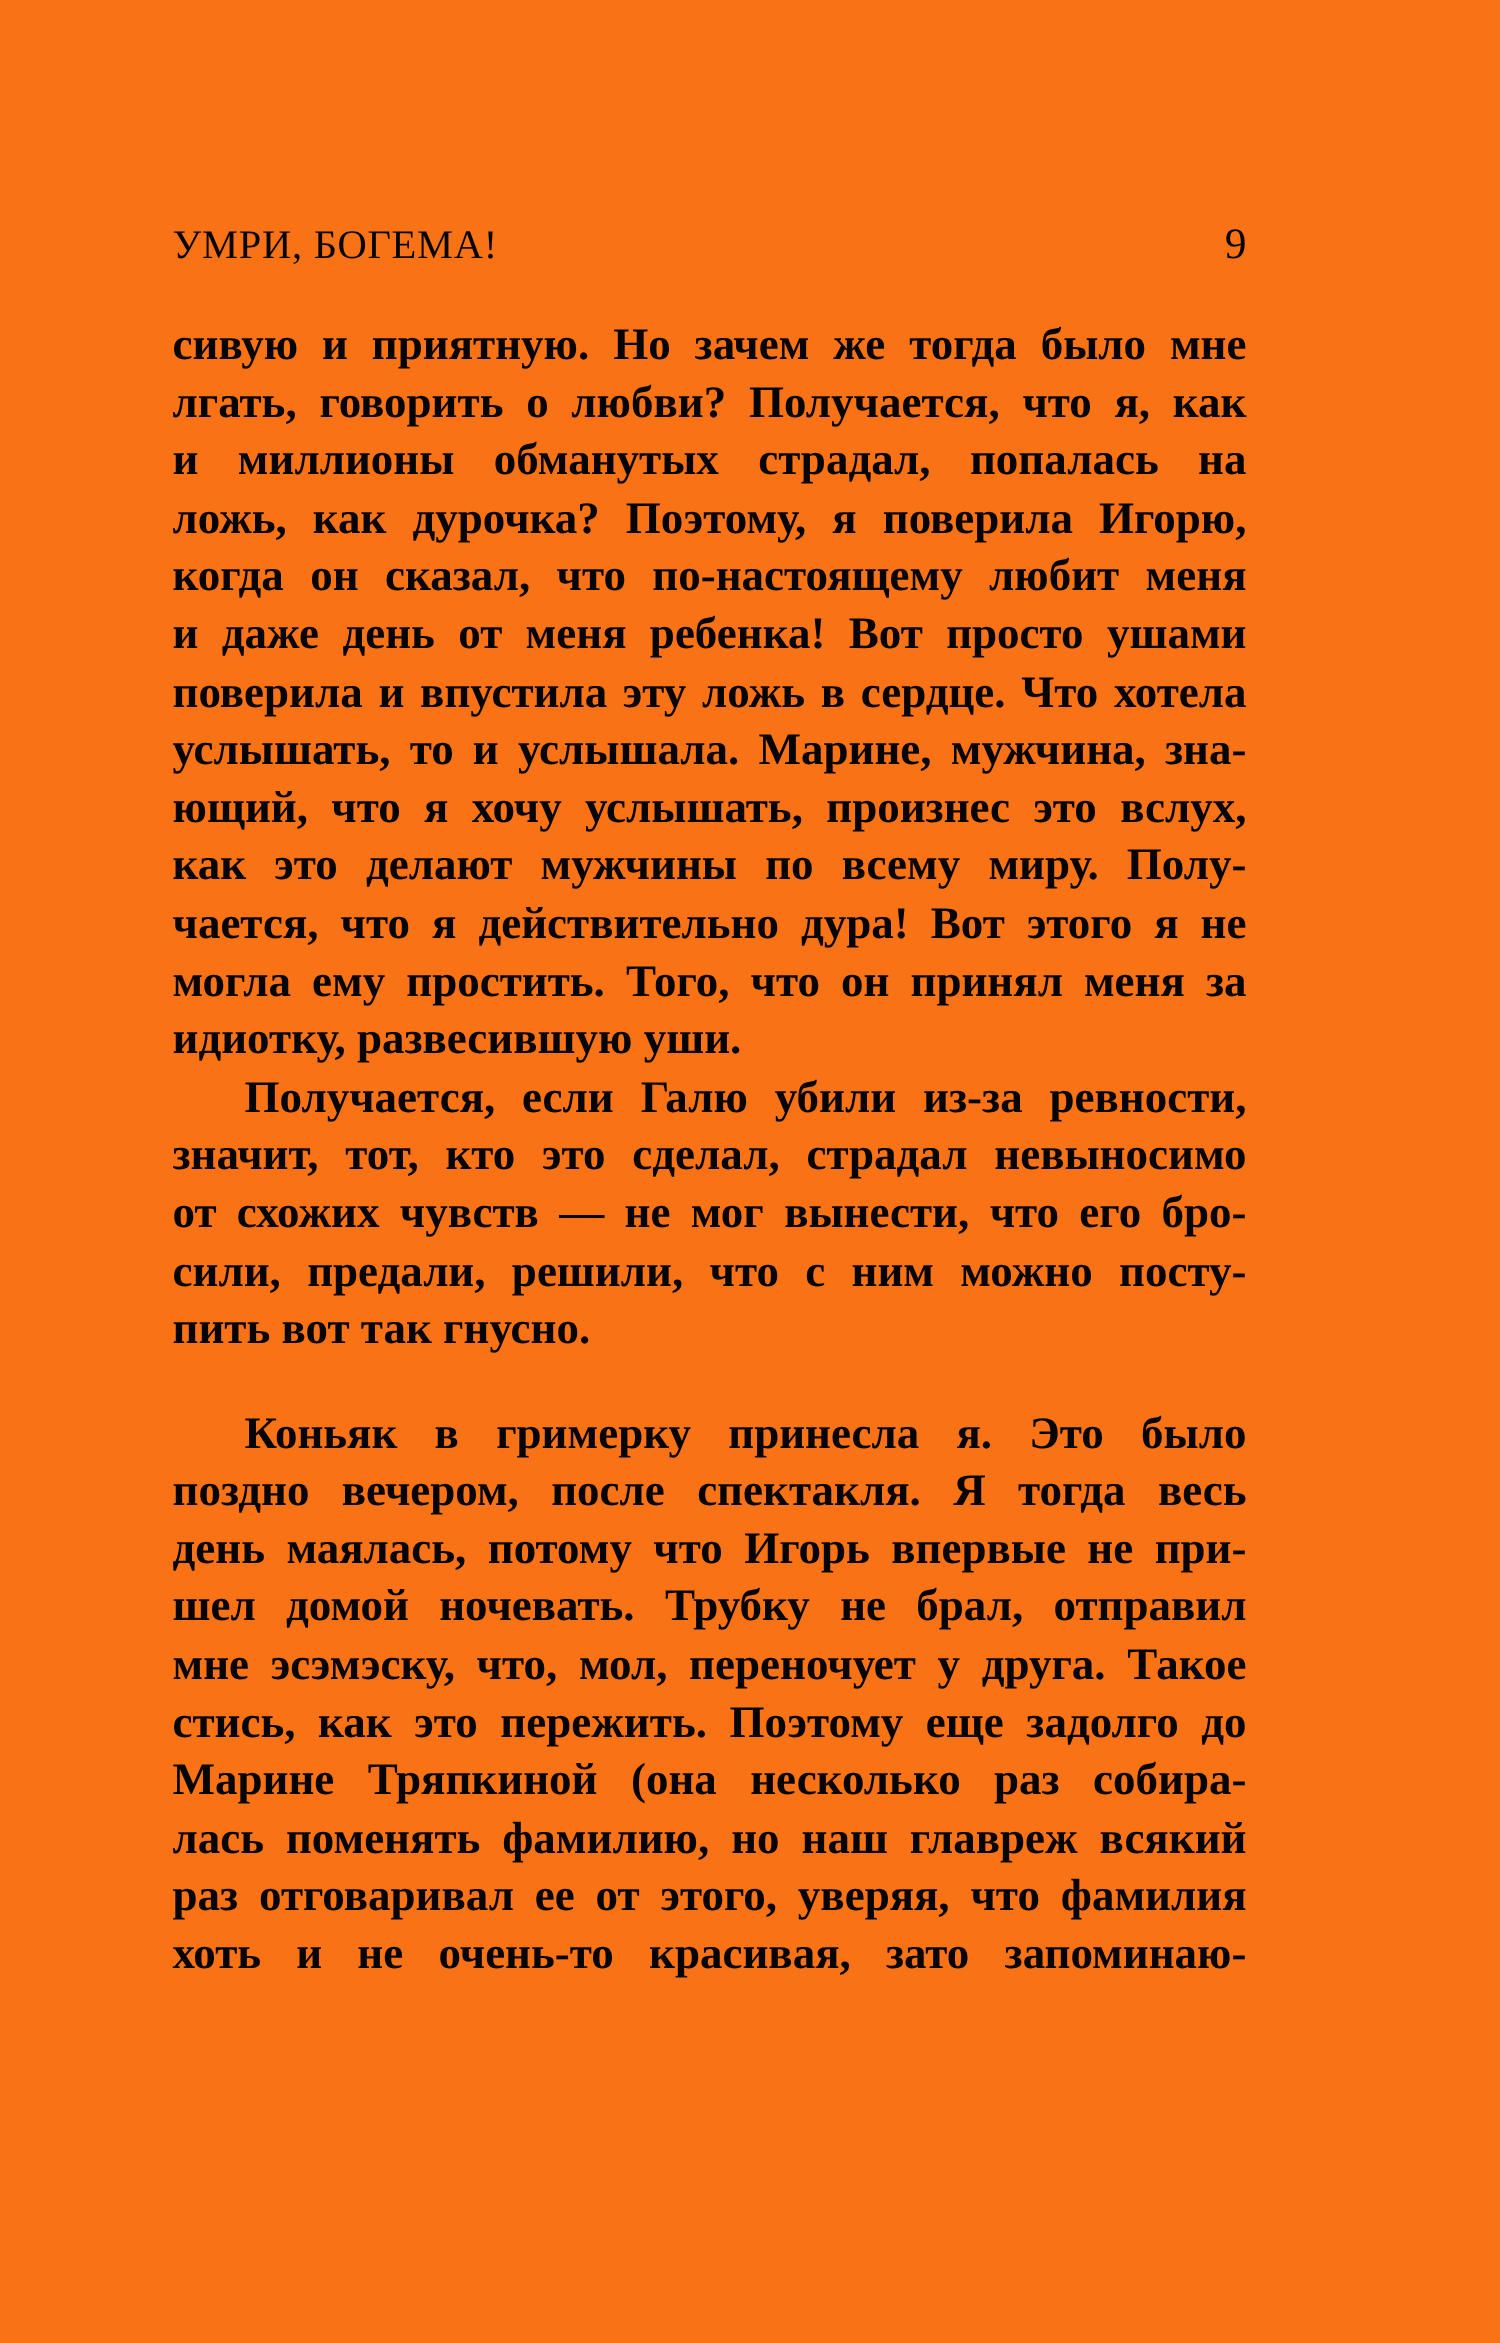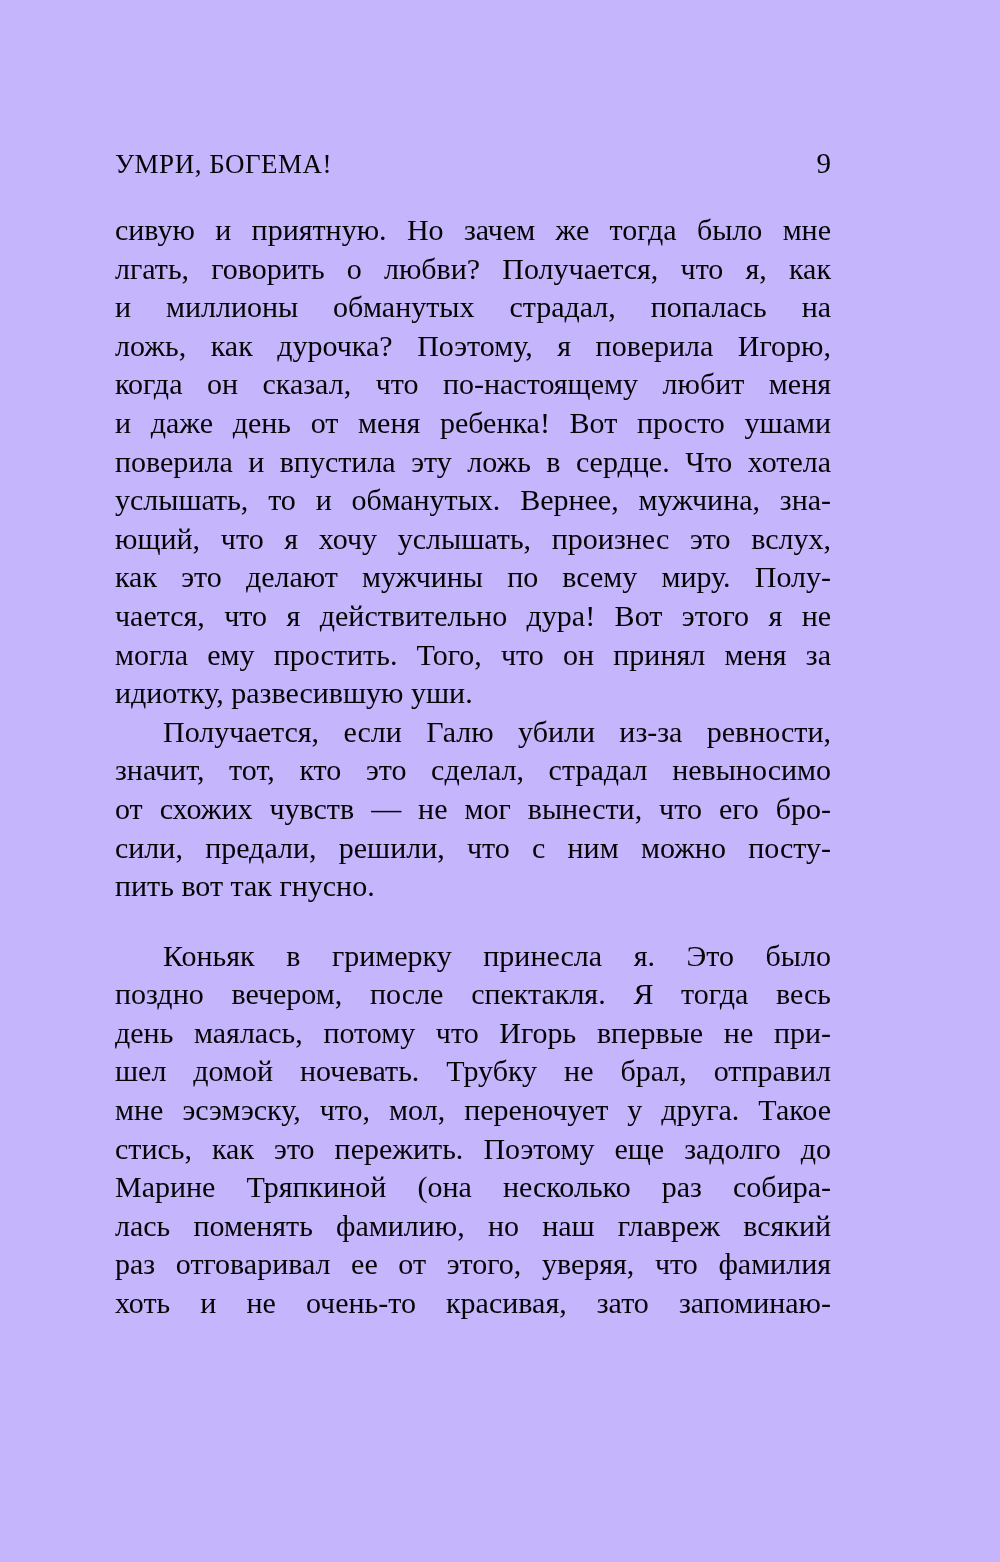--- a/index.html
+++ b/index.html
@@ -1,21 +1,21 @@
 <!DOCTYPE html>
 <html><head>
 <meta charset="utf-8">
 <style>
   * { margin: 0; padding: 0; box-sizing: border-box; }
   html, body { background: #ffffff; }
   .page {
     position: relative;
     width: 1000px;
     height: 1562px;
-    background: #c4b5fd;
+    background: #f97316;
     color: #050505;
     font-family: "Liberation Serif", "DejaVu Serif", serif;
     overflow: hidden;
   }
   .running-header {
     position: absolute;
     left: 115px;
     top: 147px;
     width: 716px;
     display: flex;
@@ -35,20 +35,21 @@
     left: 115px;
     top: 211px;
     width: 716px;
     font-size: 30px;
     line-height: 38.6px;
   }
   .line {
     text-align: justify;
     text-align-last: justify;
     white-space: normal;
+    font-weight: bold;
   }
   .line.end {
     text-align-last: left;
   }
   .line.indent {
     text-indent: 48px;
   }
   .line.gap {
     margin-top: 31px;
   }
@@ -62,21 +63,21 @@
     <span class="page-number">9</span>
   </div>
   <div class="body-text">
       <div class="line">сивую и приятную. Но зачем же тогда было мне</div>
       <div class="line">лгать, говорить о любви? Получается, что я, как</div>
       <div class="line">и миллионы обманутых страдал, попалась на</div>
       <div class="line">ложь, как дурочка? Поэтому, я поверила Игорю,</div>
       <div class="line">когда он сказал, что по-настоящему любит меня</div>
       <div class="line">и даже день от меня ребенка! Вот просто ушами</div>
       <div class="line">поверила и впустила эту ложь в сердце. Что хотела</div>
-      <div class="line">услышать, то и обманутых. Вернее, мужчина, зна-</div>
+      <div class="line">услышать, то и услышала. Марине, мужчина, зна-</div>
       <div class="line">ющий, что я хочу услышать, произнес это вслух,</div>
       <div class="line">как это делают мужчины по всему миру. Полу-</div>
       <div class="line">чается, что я действительно дура! Вот этого я не</div>
       <div class="line">могла ему простить. Того, что он принял меня за</div>
       <div class="line end">идиотку, развесившую уши.</div>
       <div class="line indent">Получается, если Галю убили из-за ревности,</div>
       <div class="line">значит, тот, кто это сделал, страдал невыносимо</div>
       <div class="line">от схожих чувств — не мог вынести, что его бро-</div>
       <div class="line">сили, предали, решили, что с ним можно посту-</div>
       <div class="line end">пить вот так гнусно.</div>

